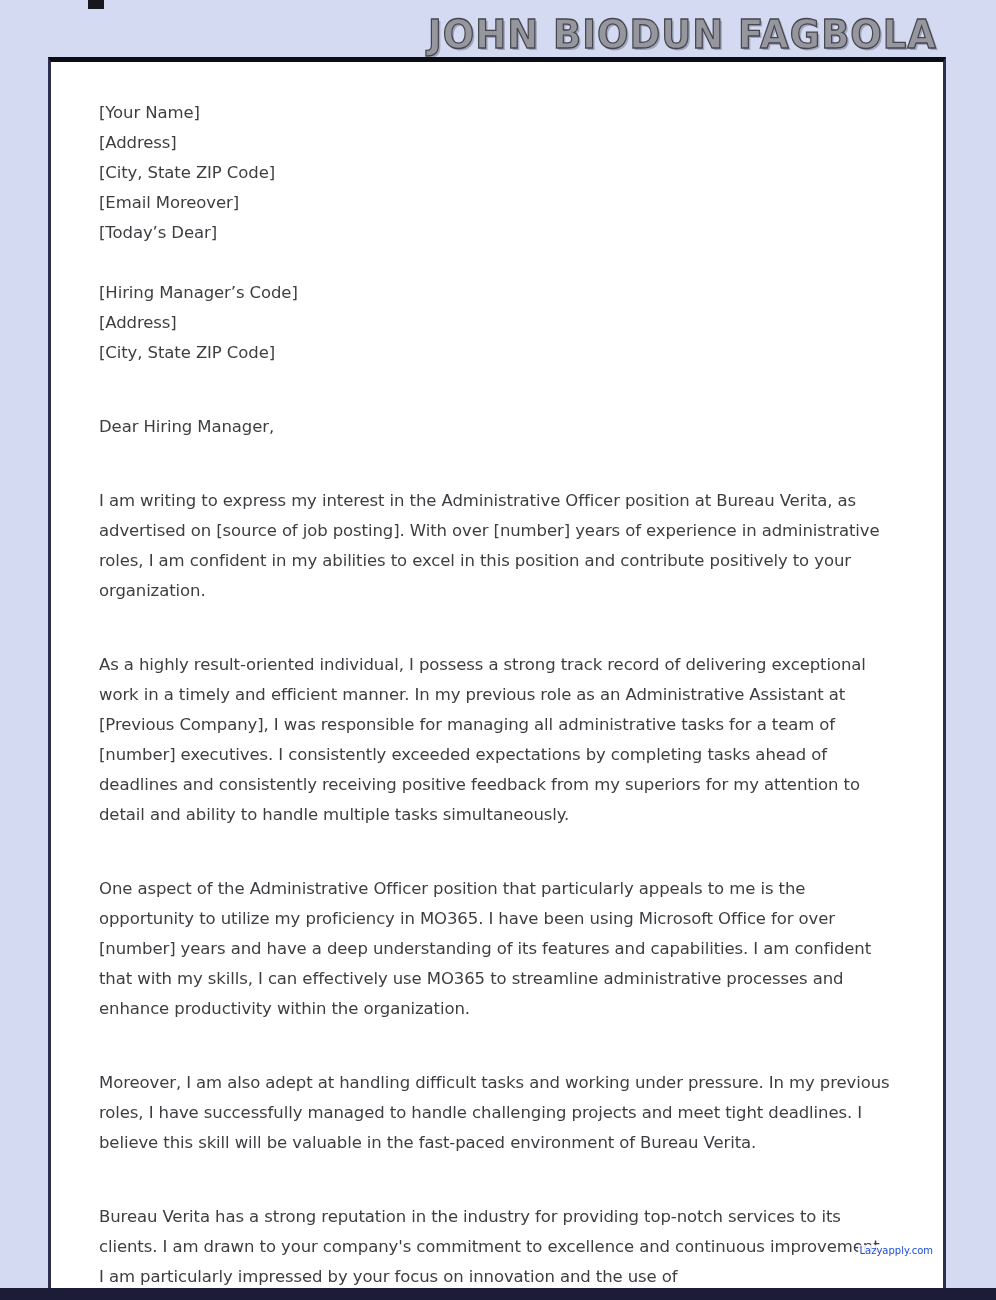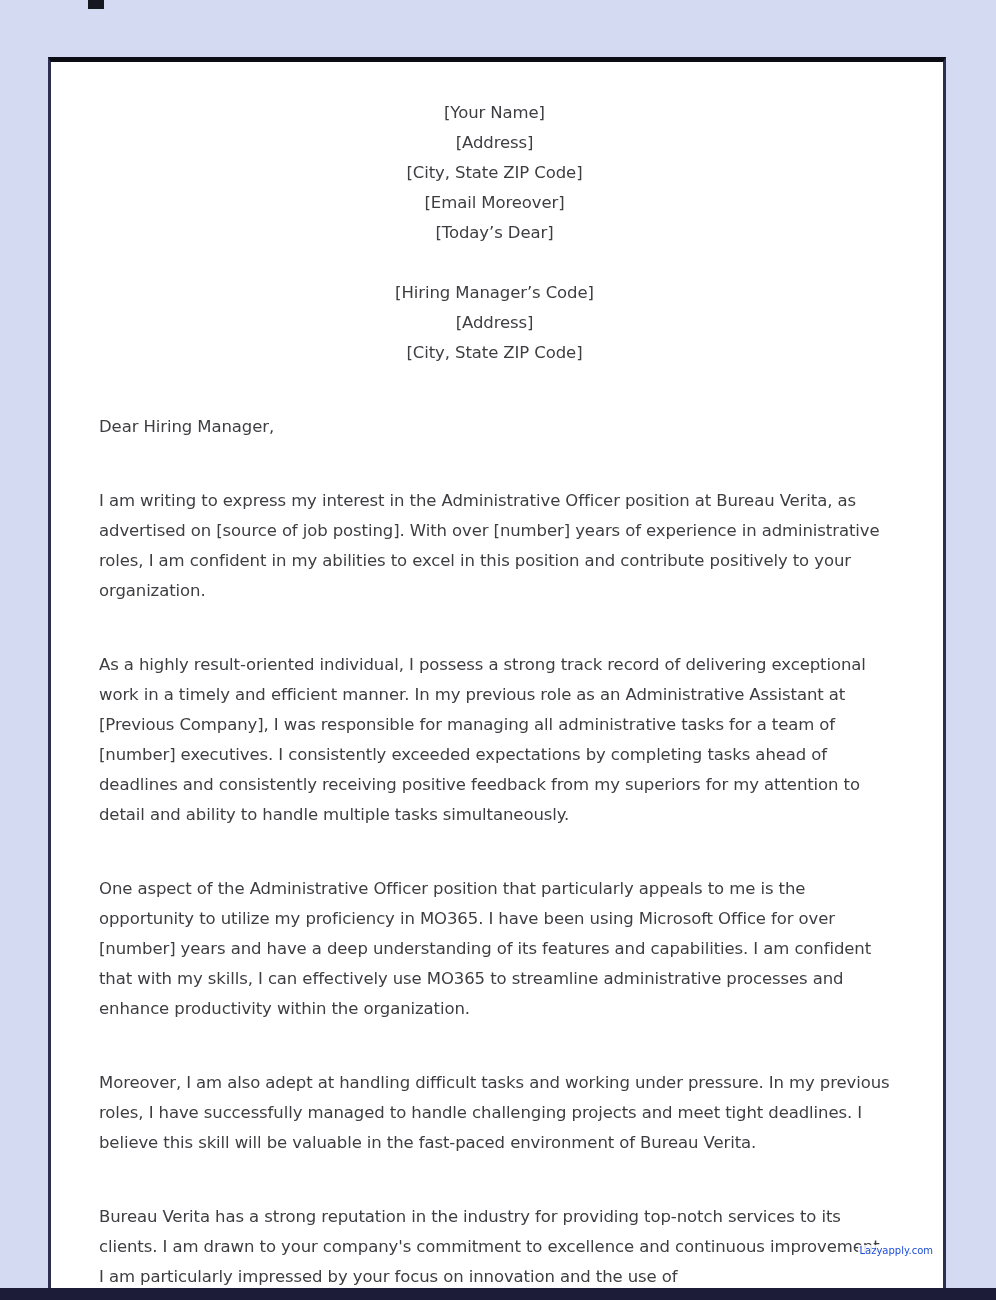--- a/index.html
+++ b/index.html
@@ -52,21 +52,21 @@
     border: 3px solid #2e2e50;
     border-top: 5px solid #0c0c14;
   }
   .letter-body {
     padding: 36px 53px 0 48px;
     font-size: 16.5px;
     line-height: 30px;
     letter-spacing: -0.1px;
     color: #3e3e42;
   }
-  .block { margin-bottom: 30px; text-align: center; }
+  .block { margin-bottom: 30px; }
   .letter-body p { margin-bottom: 30px; margin-top: 44px; }
   .watermark {
     position: absolute;
     top: 1245px;
     right: 61px;
     font-size: 10px;
     color: #1d4ed8;
     background: rgba(255,255,255,0.85);
     padding: 0 2px;
     z-index: 3;
@@ -81,20 +81,23 @@
     z-index: 4;
   }
 </style>
 </head>
 <body>
 
 <div class="canvas">
 
   <div class="top-mark"></div>
 
+  <div class="letterhead">
+    <div class="letterhead-name">JOHN BIODUN FAGBOLA</div>
+  </div>
 
   <div class="letter-page">
     <div class="letter-body">
 
       <div class="block">
         <div>[Your Name]</div>
         <div>[Address]</div>
         <div>[City, State ZIP Code]</div>
         <div>[Email Moreover]</div>
         <div>[Today’s Dear]</div>

